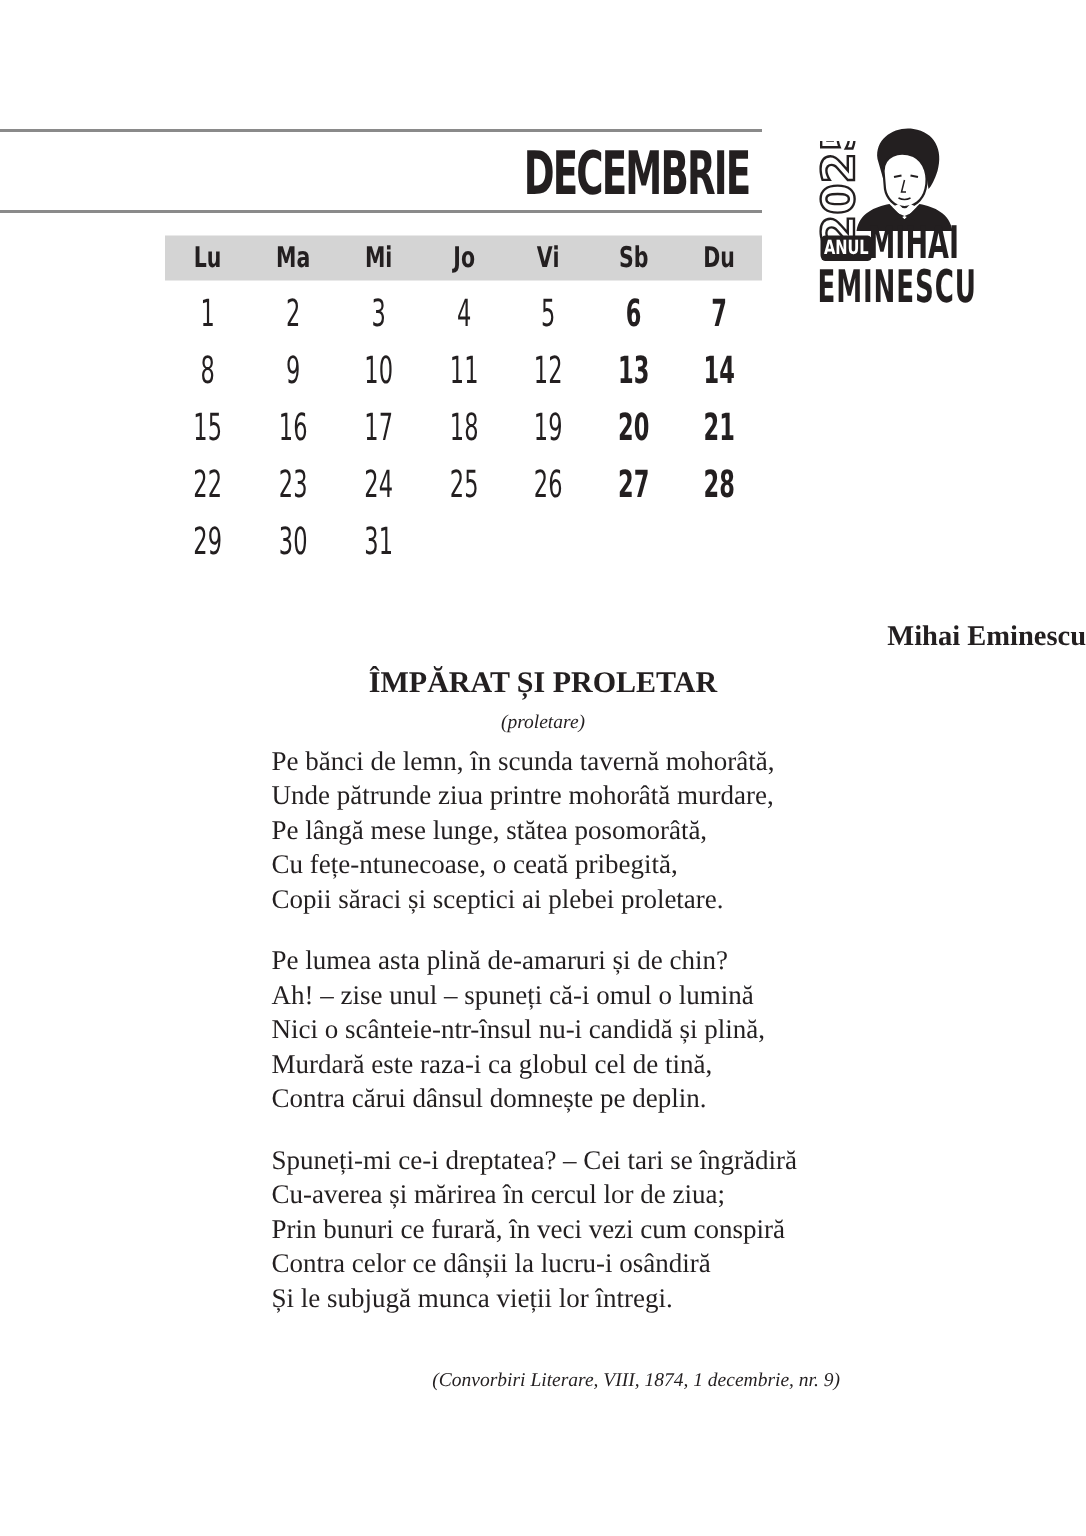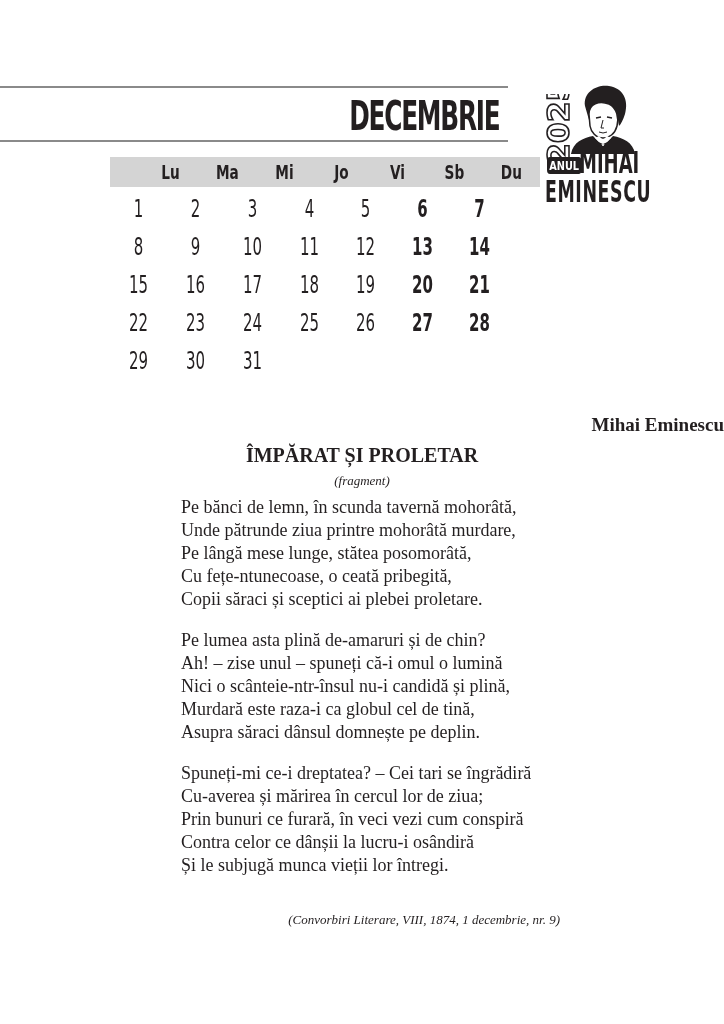--- a/index.html
+++ b/index.html
@@ -11,21 +11,21 @@
   .rule.top { top: 86px; width: 508px; }
   .rule.bottom { top: 140px; width: 508px; }
   .month {
     position: absolute; right: 224px; top: 92px;
     font-family: "DejaVu Sans", sans-serif; font-weight: bold;
     font-size: 40px; letter-spacing: -2px; transform: scaleX(0.62); transform-origin: right center;
     color: #231f20; line-height: 48px;
   }
   .weekbar {
     position: absolute; left: 110px; top: 157px; width: 398px; height: 30px;
-    background: #d4d4d4; display: flex; align-items: center; padding-left: 32px;
+    background: #d4d4d4; display: flex; align-items: center;
   }
   .weekbar span, .day {
     width: 56.9px; text-align: center;
     font-family: "DejaVu Sans", sans-serif;
   }
   .weekbar span {
     font-weight: bold; font-size: 19px; display: inline-block; transform: scaleX(0.72); color: #231f20;
   }
   .grid {
     position: absolute; left: 110px; top: 193px; width: 398px;
@@ -154,36 +154,36 @@
     <path d="M32 54 L40 62 L48 54 L44 52 L40 56 L36 52 Z" fill="#ffffff"></path>
     <path d="M33 57 L40 60 L47 57 L47 63 L40 60 L33 63 Z" fill="#231f20"></path>
   </svg>
   <div class="anul">ANUL</div>
   <div class="mihai">MIHAI</div>
   <div class="eminescu">EMINESCU</div>
 </div>
 
 <div class="author">Mihai Eminescu</div>
 <div class="title">ÎMPĂRAT ȘI PROLETAR</div>
-<div class="subtitle">(fragment)</div>
+<div class="subtitle">(proletare)</div>
 
 <div class="stanza s1">
   <div>Pe bănci de lemn, în scunda tavernă mohorâtă,</div>
   <div>Unde pătrunde ziua printre mohorâtă murdare,</div>
   <div>Pe lângă mese lunge, stătea posomorâtă,</div>
   <div>Cu fețe-ntunecoase, o ceată pribegită,</div>
   <div>Copii săraci și sceptici ai plebei proletare.</div>
 </div>
 
 <div class="stanza s2">
   <div>Pe lumea asta plină de-amaruri și de chin?</div>
   <div>Ah! – zise unul – spuneți că-i omul o lumină</div>
   <div>Nici o scânteie-ntr-însul nu-i candidă și plină,</div>
   <div>Murdară este raza-i ca globul cel de tină,</div>
-  <div>Asupra săraci dânsul domnește pe deplin.</div>
+  <div>Contra cărui dânsul domnește pe deplin.</div>
 </div>
 
 <div class="stanza s3">
   <div>Spuneți-mi ce-i dreptatea? – Cei tari se îngrădiră</div>
   <div>Cu-averea și mărirea în cercul lor de ziua;</div>
   <div>Prin bunuri ce furară, în veci vezi cum conspiră</div>
   <div>Contra celor ce dânșii la lucru-i osândiră</div>
   <div>Și le subjugă munca vieții lor întregi.</div>
 </div>
 

